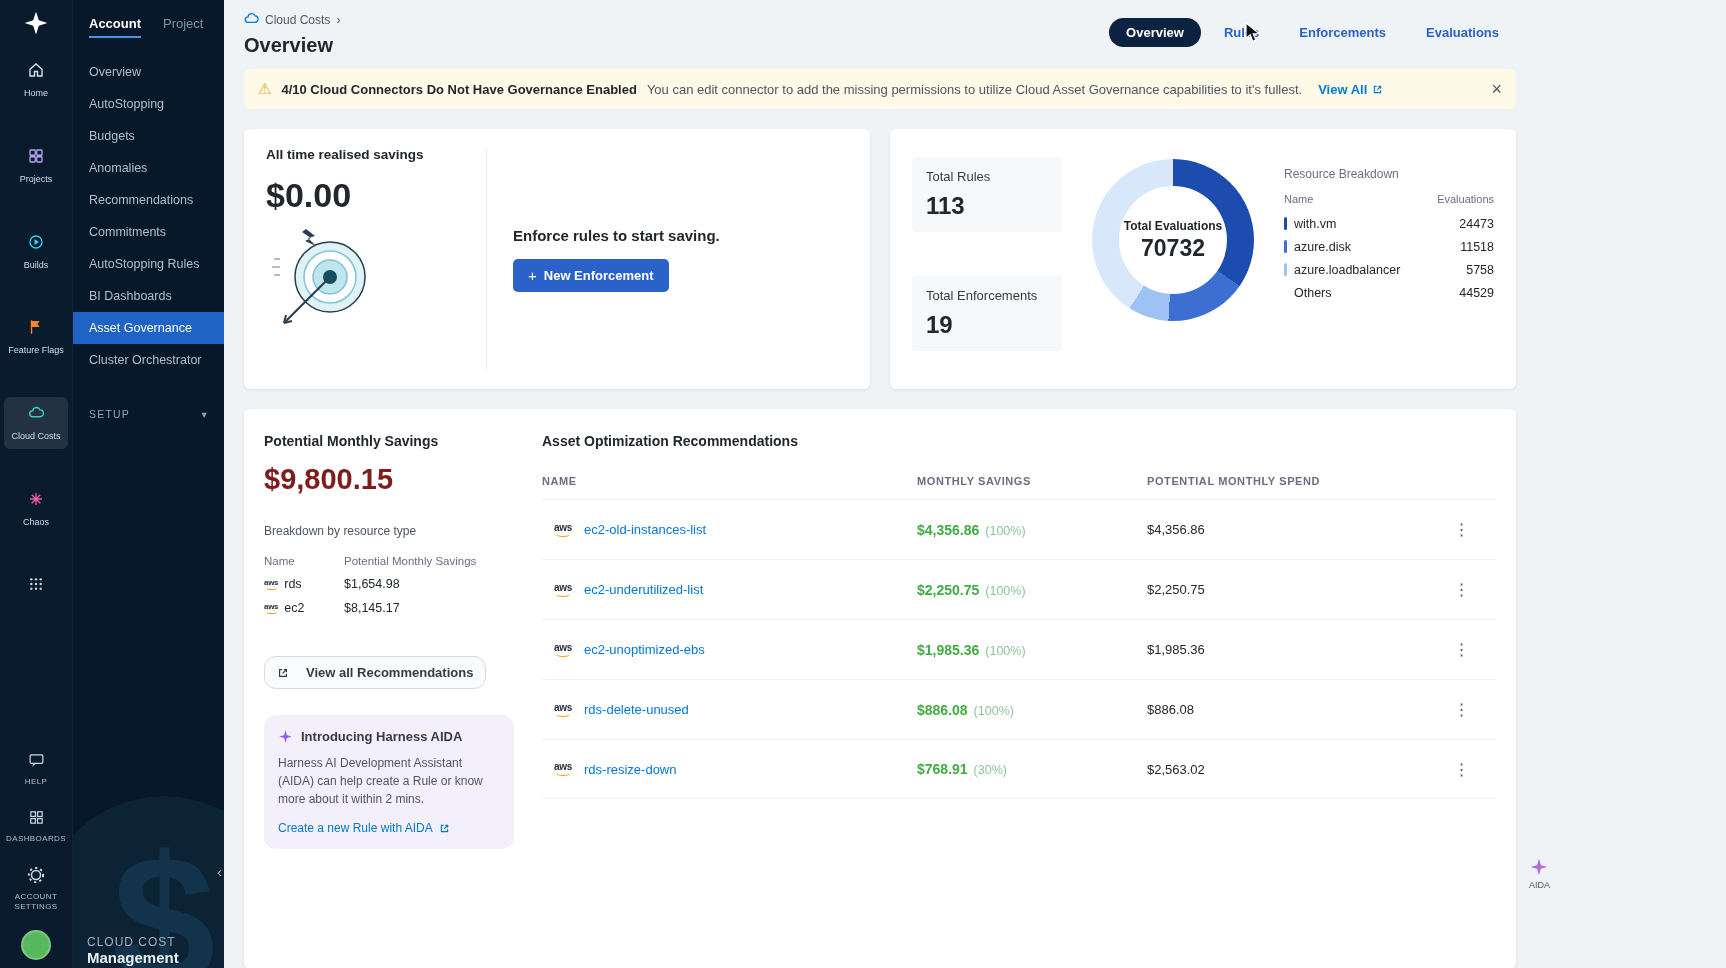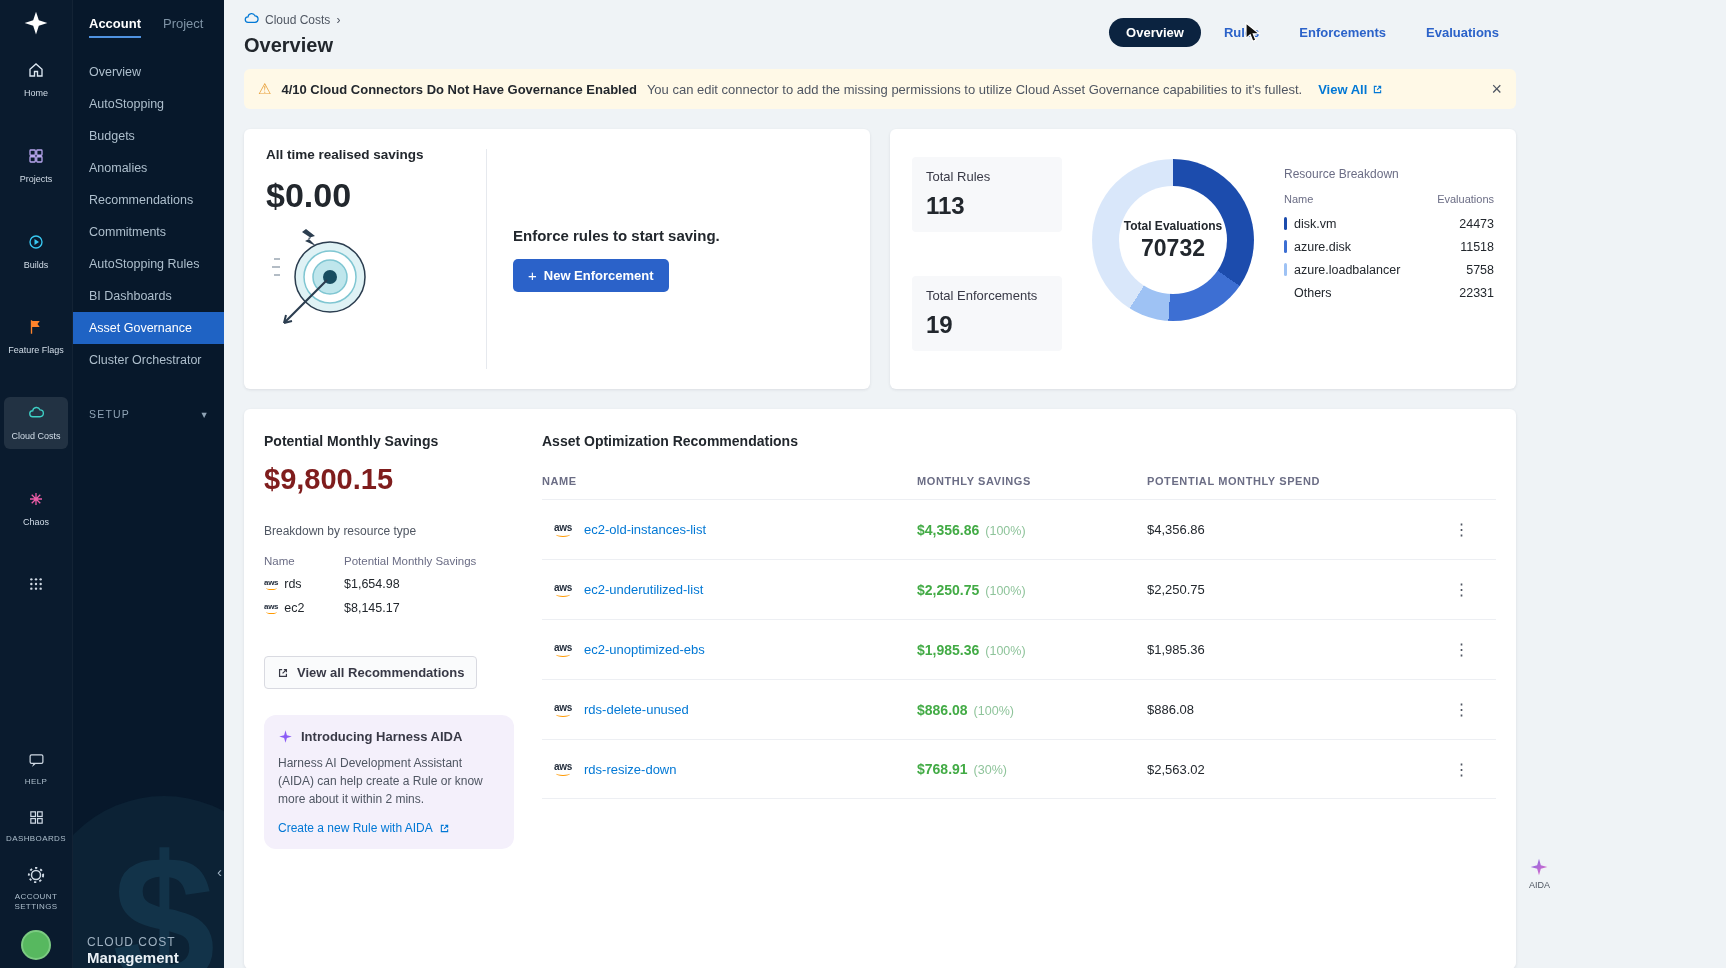--- a/index.html
+++ b/index.html
@@ -89,21 +89,21 @@
 
   .lower { background:#fff; border-radius:6px; box-shadow:0 1px 3px rgba(40,41,61,.10); margin-top:20px; padding:24px 20px; display:flex; min-height:560px; }
   .pleft { width:250px; margin-right:28px; flex-shrink:0; }
   .pl-title { font-size:14px; font-weight:700; }
   .pl-amount { font-size:29px; font-weight:700; color:#7f1d1d; margin-top:14px; }
   .pl-sub { margin-top:28px; font-size:12px; color:#4f5662; }
   .pl-table { margin-top:12px; font-size:12.5px; }
   .pl-head { display:grid; grid-template-columns:80px 1fr; color:#6b6d85; font-size:11.5px; padding:5px 0; }
   .pl-row { display:grid; grid-template-columns:80px 1fr; padding:5px 0; align-items:center; }
   .pl-name { display:flex; align-items:center; gap:6px; }
-  .view-btn { margin-top:36px; border:1px solid #d9dae1; background:#fafbfc; border-radius:4px; padding:8px 12px; font-size:13px; font-weight:600; color:#383946; display:flex; align-items:center; gap:8px; cursor:pointer; width:max-content; }
+  .view-btn { margin-top:36px; border:1px solid #d9dae1; background:#fafbfc; border-radius:12px; padding:8px 12px; font-size:13px; font-weight:600; color:#383946; display:flex; align-items:center; gap:17px; cursor:pointer; width:max-content; }
   .aida-panel { margin-top:26px; background:#f4f0fb; border-radius:12px; padding:14px; }
   .ap-title { display:flex; align-items:center; gap:8px; font-size:13px; font-weight:600; color:#383946; }
   .ap-text { font-size:12px; color:#4f5662; line-height:1.5; margin-top:10px; }
   .ap-link { margin-top:13px; font-size:12px; color:#0278d5; display:flex; align-items:center; gap:6px; cursor:pointer; }
 
   .pright { flex:1; min-width:0; }
   .pr-title { font-size:14px; font-weight:700; margin-bottom:14px; }
   .tbl-head { display:grid; grid-template-columns:375px 230px 280px 1fr; font-size:11px; letter-spacing:.6px; color:#6b6d85; font-weight:700; padding:12px 0; }
   .tbl-row { display:grid; grid-template-columns:375px 230px 280px 1fr; align-items:center; height:60px; border-top:1px solid #edeff3; }
   .tbl-row:last-child { border-bottom:1px solid #edeff3; }
@@ -349,37 +349,37 @@
         </div>
       </div>
       <div class="legend">
         <div class="legend-title">Resource Breakdown</div>
         <div class="legend-head">
           <span>Name</span>
           <span>Evaluations</span>
         </div>
         <div class="legend-row">
           <span class="marker m0"></span>
-          <span>disk.vm</span>
+          <span>with.vm</span>
           <span class="val">24473</span>
         </div>
         <div class="legend-row">
           <span class="marker m1"></span>
           <span>azure.disk</span>
           <span class="val">11518</span>
         </div>
         <div class="legend-row">
           <span class="marker m2"></span>
           <span>azure.loadbalancer</span>
           <span class="val">5758</span>
         </div>
         <div class="legend-row">
           <span class="marker no-marker"></span>
           <span>Others</span>
-          <span class="val">22331</span>
+          <span class="val">44529</span>
         </div>
       </div>
     </section>
   </div>
 
   <section class="lower">
     <div class="pleft">
       <div class="pl-title">Potential Monthly Savings</div>
       <div class="pl-amount">$9,800.15</div>
       <div class="pl-sub">Breakdown by resource type</div>

